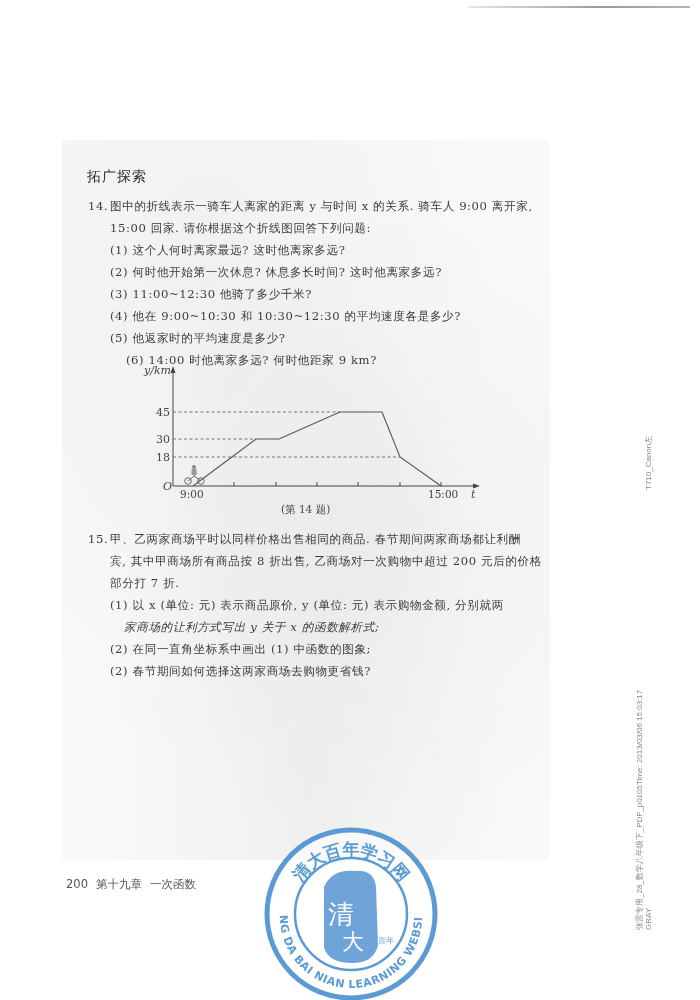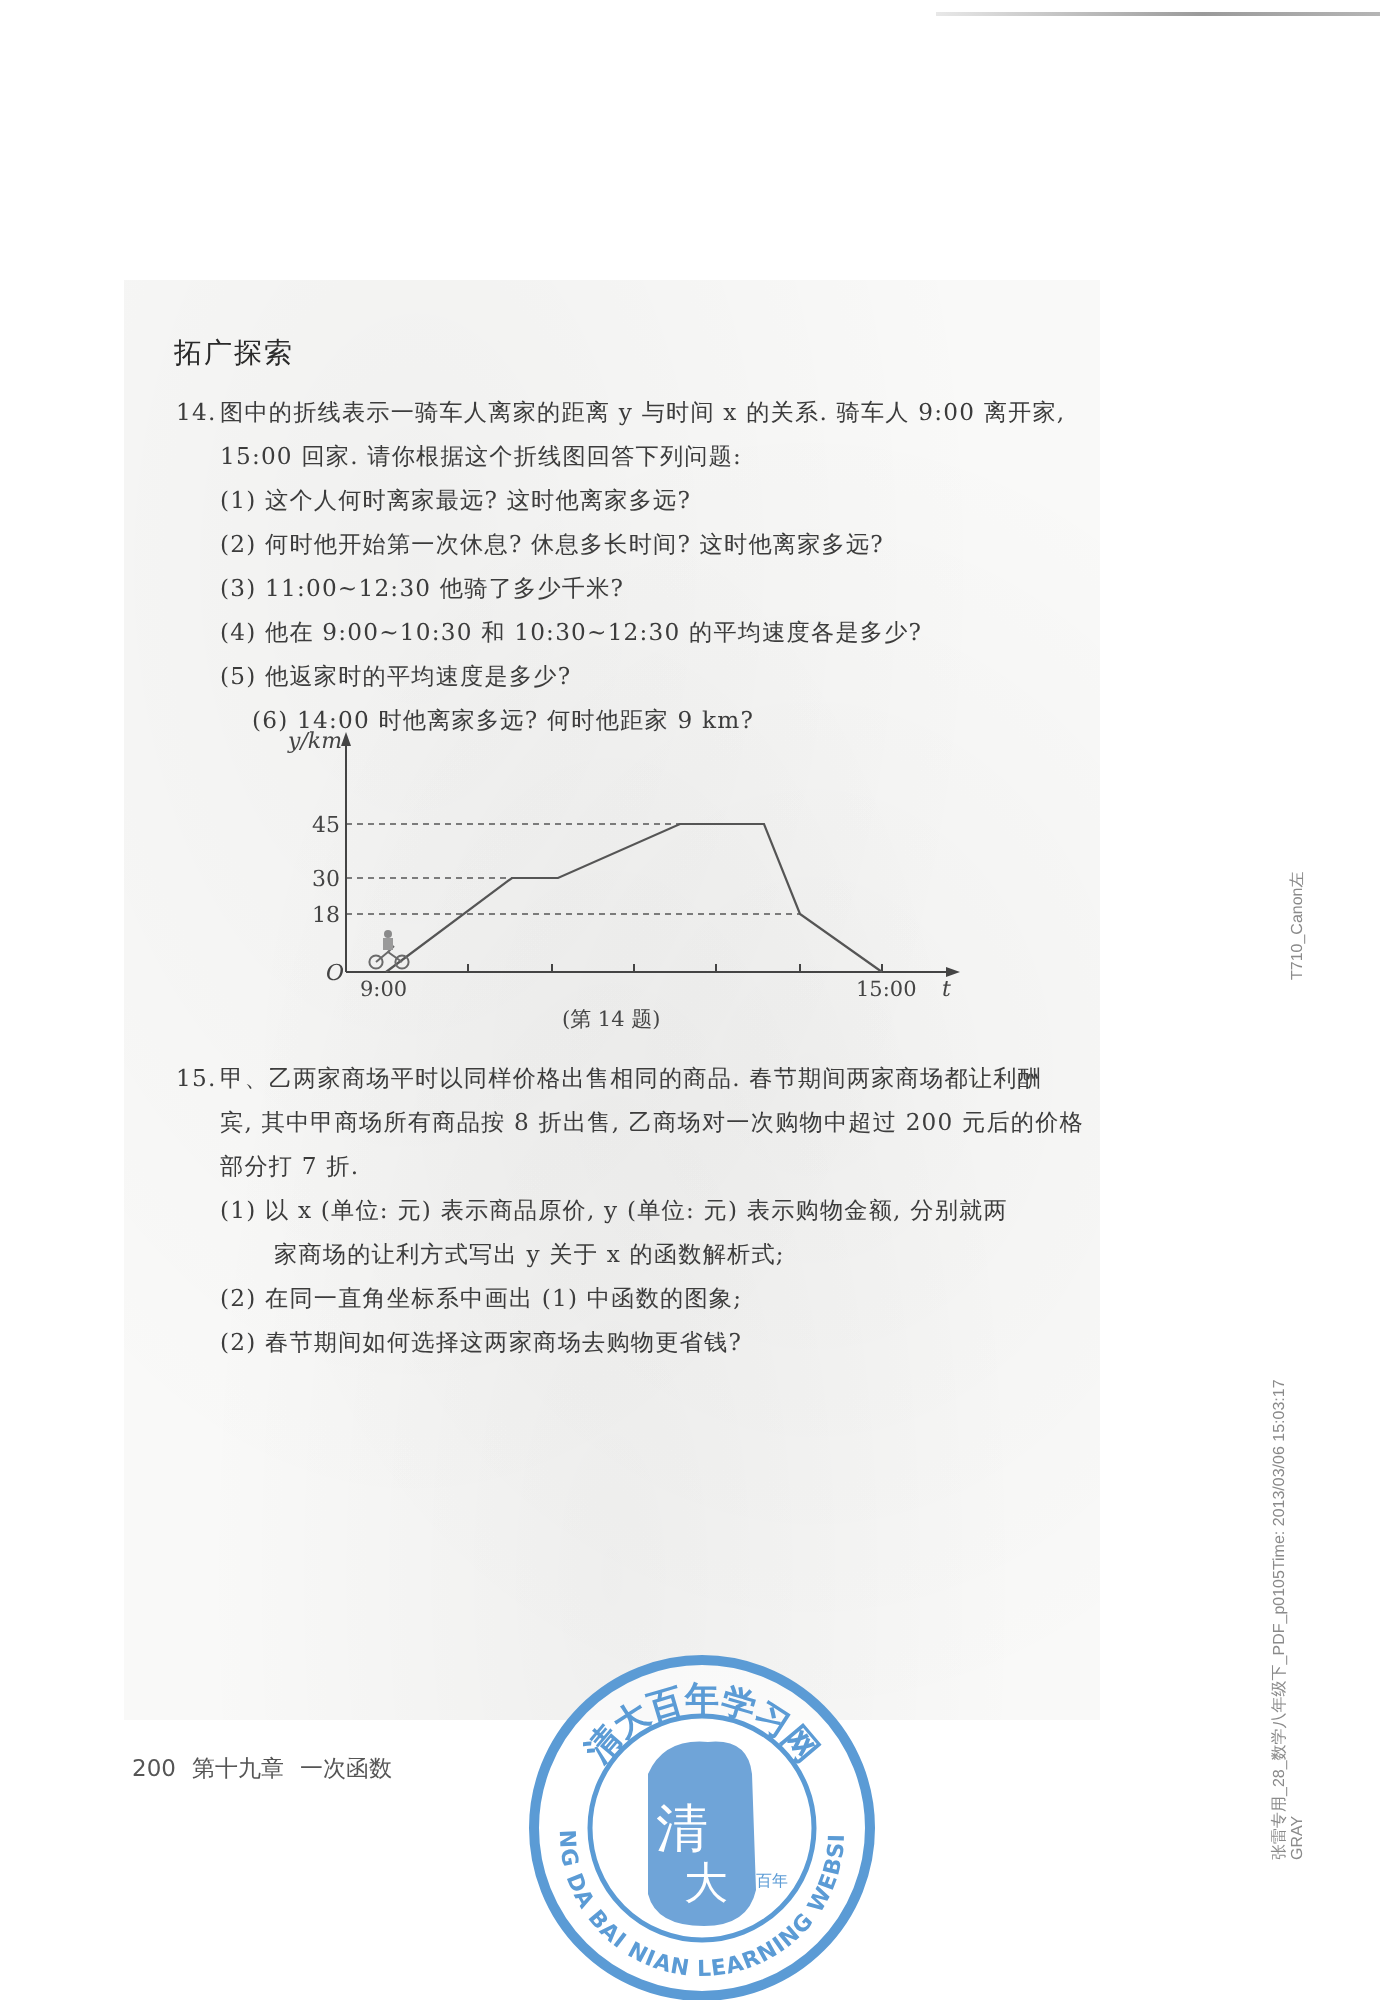--- a/index.html
+++ b/index.html
@@ -107,21 +107,21 @@
     <rect x="191.5" y="469" width="5" height="6" fill="#9a9a9a" stroke="none"></rect>
   </g>
   <text x="281" y="513" font-size="10.5">(第 14 题)</text>
 </svg>
 
 <div class="line" style="left:88px; top:532px;">15.</div>
 <div class="line" style="left:110px; top:532px;">甲、乙两家商场平时以同样价格出售相同的商品. 春节期间两家商场都让利酬</div>
 <div class="line" style="left:110px; top:554px;">宾, 其中甲商场所有商品按 8 折出售, 乙商场对一次购物中超过 200 元后的价格</div>
 <div class="line" style="left:110px; top:576px;">部分打 7 折.</div>
 <div class="line" style="left:110px; top:598px;">(1) 以 x (单位: 元) 表示商品原价, y (单位: 元) 表示购物金额, 分别就两</div>
-<div class="line" style="left:137px; top:620px;">家商场的让利方式写出 y 关于 x 的函数解析式;</div>
+<div class="line" style="left:124px; top:620px;font-style:italic;">家商场的让利方式写出 y 关于 x 的函数解析式;</div>
 <div class="line" style="left:110px; top:642px;">(2) 在同一直角坐标系中画出 (1) 中函数的图象;</div>
 <div class="line" style="left:110px; top:664px;">(2) 春节期间如何选择这两家商场去购物更省钱?</div>
 
 <div class="footer">
   <span>200</span><span>第十九章</span><span>一次函数</span>
 </div>
 
 <div class="side-meta" style="left:643px; top:490px;">T710_Canon左</div>
 <div class="side-meta" style="left:634px; top:930px;">张雷专用_28_数学八年级下_PDF_p0105Time: 2013/03/06 15:03:17</div>
 <div class="side-meta" style="left:644px; top:930px;">GRAY</div>

